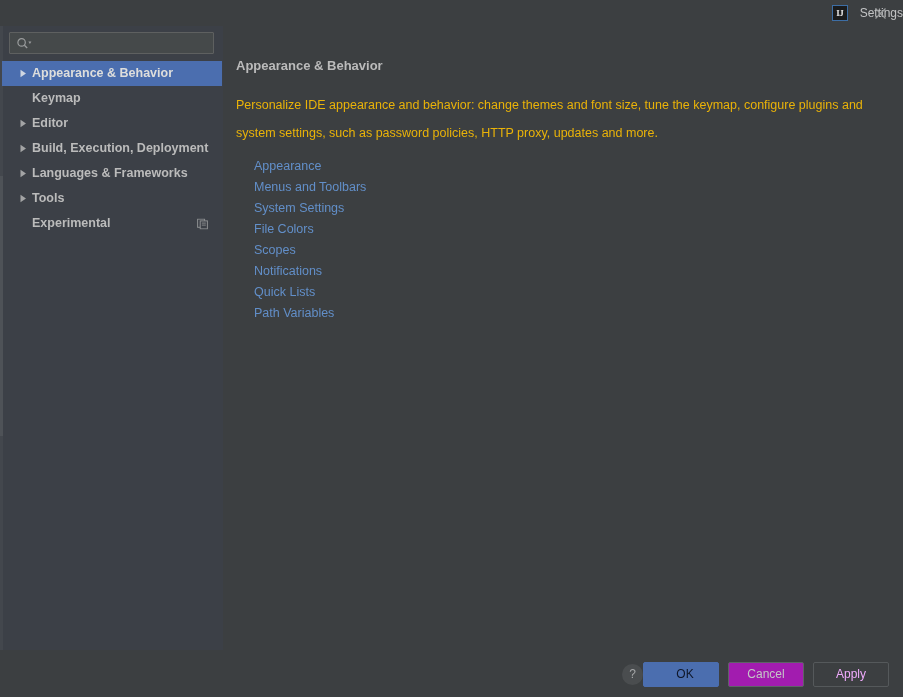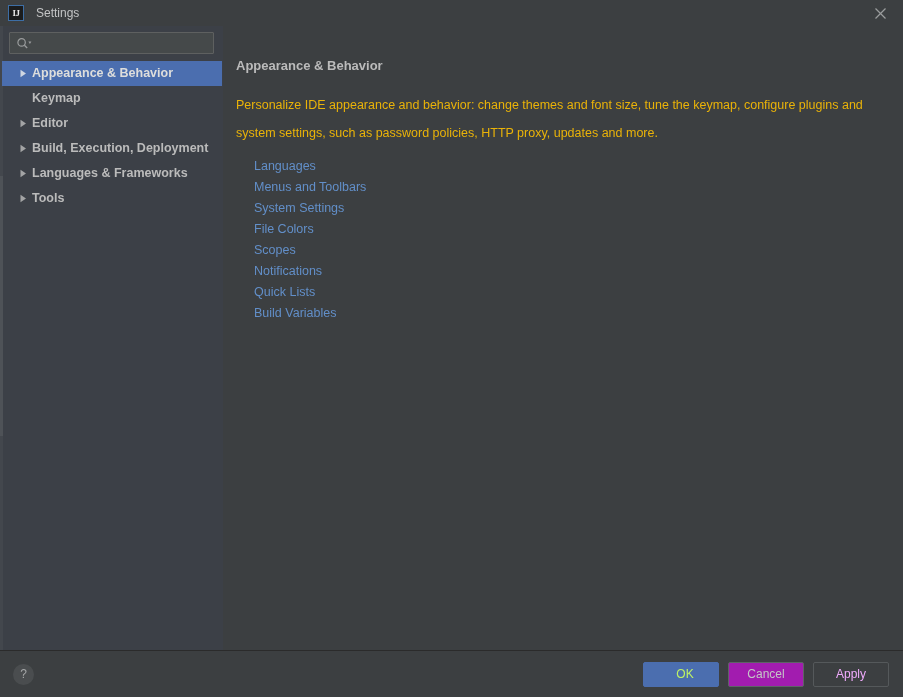--- a/index.html
+++ b/index.html
@@ -15,20 +15,21 @@
     overflow: hidden;
   }
 
   .window {
     position: relative;
     width: 903px;
     height: 697px;
     background: #3c3f41;
     display: flex;
     flex-direction: column;
+    align-items: flex-end;
   }
 
   
   .titlebar {
     position: relative;
     height: 26px;
     min-height: 26px;
     background: #3c3f41;
     display: flex;
     align-items: center;
@@ -251,21 +252,21 @@
     justify-content: center;
     cursor: default;
     border: 1px solid #5e6366;
     background: #a21caf;
     color: #c5c6c7;
     line-height: 1;
   }
   .btn.primary {
     background: #4b6eaf;
     border-color: #4b6eaf;
-    color: #bef264;
+    color: #0f172a;
     padding-left: 22px;
   }
   .btn.disabled {
     background: #3c3f41;
     border-color: #55595b;
     color: #f0abfc;
   }
 </style>
 </head>
 <body>
@@ -344,35 +345,47 @@
             <span class="tree-label">Languages &amp; Frameworks</span>
           </div>
           <div class="tree-row">
             <span class="tree-arrow">
               <svg width="9" height="9" viewBox="0 0 9 9">
                 <path d="M1.5 0.8 L7 4.5 L1.5 8.2 Z" fill="#a3a4a5"></path>
               </svg>
             </span>
             <span class="tree-label">Tools</span>
           </div>
+          <div class="tree-row">
+            <span class="tree-arrow"></span>
+            <span class="tree-label">Experimental</span>
+            <span class="badge-icon">
+              <svg width="11" height="11" viewBox="0 0 11 11">
+                <rect x="0.6" y="0.6" width="7" height="8.2" fill="none" stroke="#8d8f91" stroke-width="1"></rect>
+                <rect x="3.2" y="2.4" width="7.2" height="8" fill="#3c4047" stroke="#8d8f91" stroke-width="1"></rect>
+                <line x1="4.8" y1="4.6" x2="8.8" y2="4.6" stroke="#8d8f91" stroke-width="0.9"></line>
+                <line x1="4.8" y1="6.6" x2="8.8" y2="6.6" stroke="#8d8f91" stroke-width="0.9"></line>
+              </svg>
+            </span>
+          </div>
         </div>
     </div>
 
     <div class="main">
       <div class="page-title">Appearance &amp; Behavior</div>
       <div class="page-desc">Personalize IDE appearance and behavior: change themes and font size, tune the keymap, configure plugins and system settings, such as password policies, HTTP proxy, updates and more.</div>
       <div class="links" id="links">
-          <span class="link-item">Languages</span>
+          <span class="link-item">Appearance</span>
           <span class="link-item">Menus and Toolbars</span>
           <span class="link-item">System Settings</span>
           <span class="link-item">File Colors</span>
           <span class="link-item">Scopes</span>
           <span class="link-item">Notifications</span>
           <span class="link-item">Quick Lists</span>
-          <span class="link-item">Build Variables</span>
+          <span class="link-item">Path Variables</span>
         </div>
     </div>
 
   </div>
 
   <div class="footer-sep"></div>
 
   <div class="footer">
     <div class="help-btn">?</div>
     <div class="btn-group">

